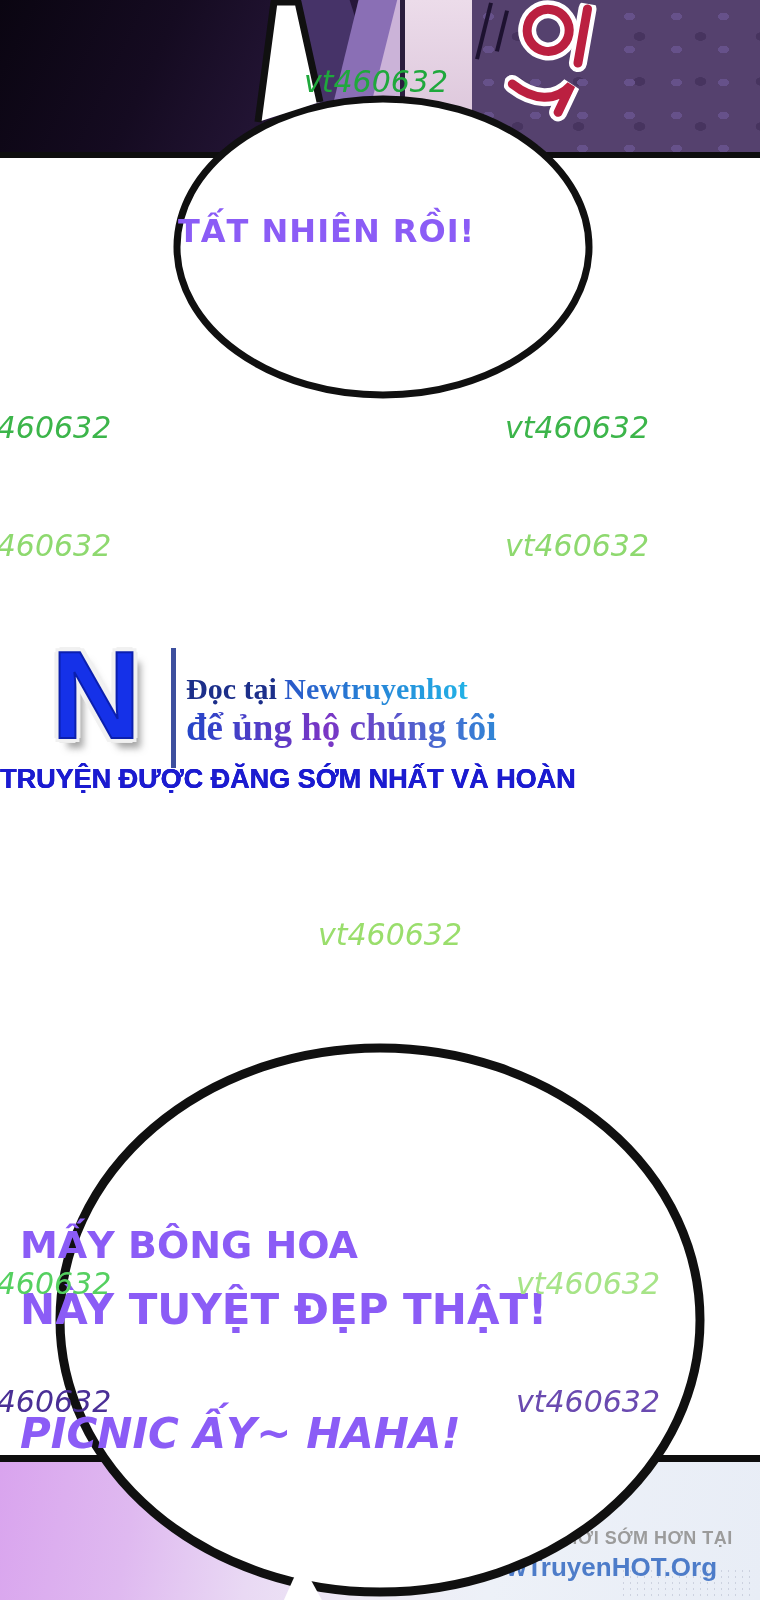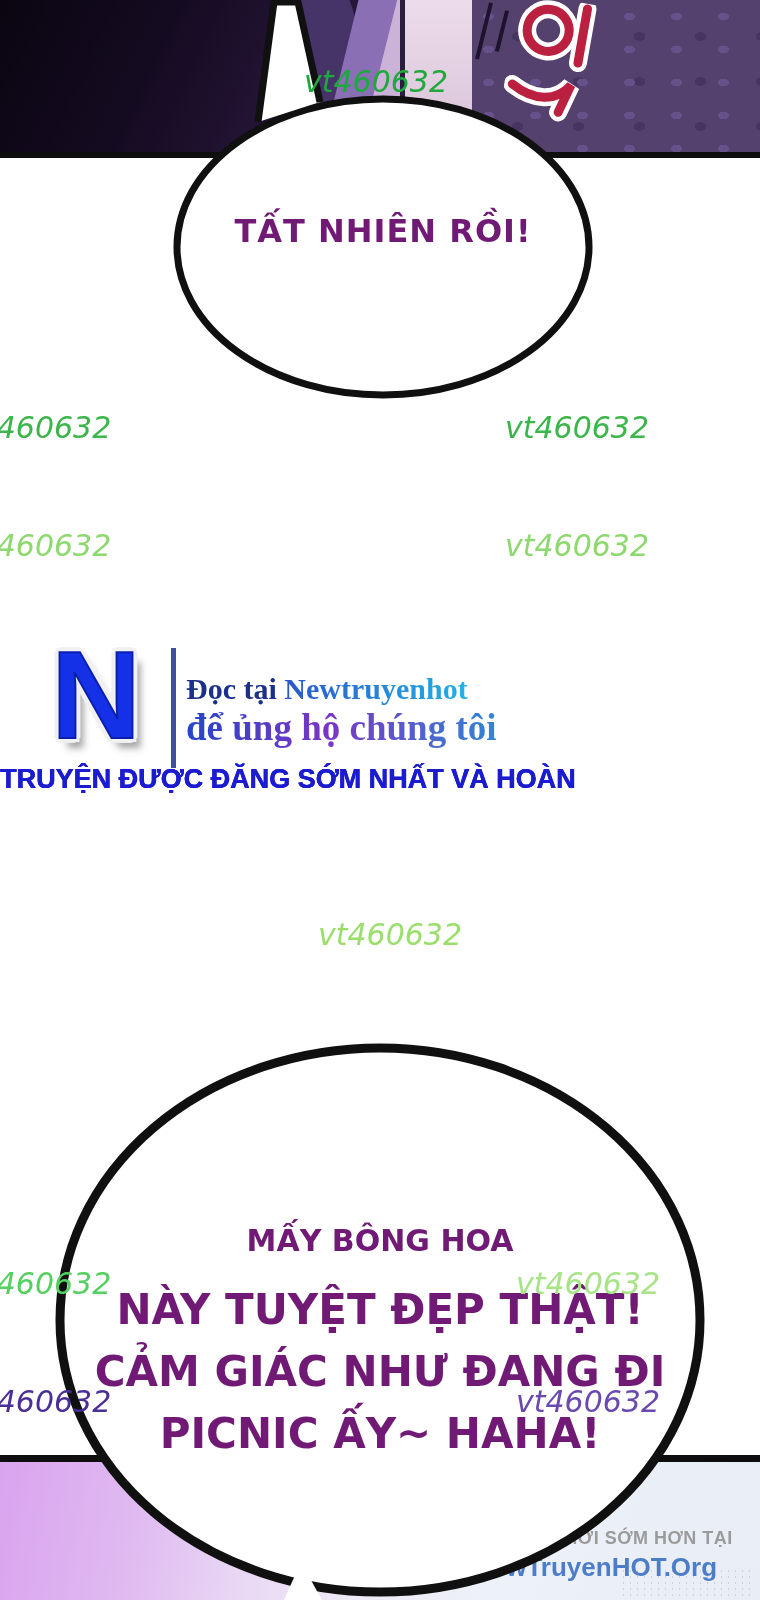--- a/index.html
+++ b/index.html
@@ -22,21 +22,21 @@
     clip-path:polygon(42% 0,100% 0,84% 100%,0 72%);}
   .f-pink{left:400px;top:0;width:72px;height:150px;background:linear-gradient(180deg,#ecdcEA,#d9c2d8);
     box-shadow:inset 5px 0 0 #2a1d3d;}
   .grass{width:4px;height:58px;background:#1d1230;transform:rotate(14deg);}
 
   
   .wm{font-family:"DejaVu Sans",sans-serif;font-style:italic;font-size:30px;font-weight:500;
       text-align:center;white-space:nowrap;}
 
   
-  .speech{font-family:"DejaVu Sans",sans-serif;font-weight:bold;color:#701a75;text-align:center;white-space:nowrap;}
+  .speech{font-family:"DejaVu Sans",sans-serif;font-weight:bold;color:#8b5cf6;text-align:left;white-space:nowrap;}
 
   
   .n-logo{left:36px;top:636px;width:120px;height:124px;font-family:"Liberation Sans",sans-serif;
     font-size:124px;font-weight:900;line-height:118px;text-align:center;color:#1531e8;
     -webkit-text-stroke:2px #0b1fae;
     text-shadow:-4px -4px 0 #f1f1f1,4px -4px 0 #f1f1f1,-4px 4px 0 #f1f1f1,4px 4px 0 #f1f1f1,
                 -5px 0 0 #ededed,5px 0 0 #ededed,0 5px 0 #ededed,0 -5px 0 #ededed,
                 8px 10px 7px rgba(90,90,90,.55);}
   .v-line{left:171px;top:648px;width:5px;height:120px;background:#3d4f9e;}
   .serif-line{left:186px;width:340px;font-family:"Liberation Serif","DejaVu Serif",serif;
@@ -127,23 +127,22 @@
   <div class="abs speckle"></div>
 
   <div class="abs foot-tag">ĐỌC CHAP MỚI SỚM HƠN TẠI</div>
   <div class="abs foot-site">NewTruyenHOT.Org</div>
 
   <svg class="abs" style="left:0;top:1020px;" width="760" height="580">
     <ellipse cx="380" cy="300" rx="320" ry="272" fill="#ffffff" stroke="#101010" stroke-width="9"></ellipse>
     <polygon points="283,582 301,542 323,582" fill="#ffffff"></polygon>
   </svg>
 
-  <div class="abs speech" style="left:20px;top:1223px;width:720px;font-size:30px;">MẤY BÔNG HOA</div>
+  <div class="abs speech" style="left:20px;top:1223px;width:720px;font-size:38px;">MẤY BÔNG HOA</div>
   <div class="abs speech" style="left:20px;top:1285px;width:720px;font-size:42px;">NÀY TUYỆT ĐẸP THẬT!</div>
-  <div class="abs speech" style="left:20px;top:1347px;width:720px;font-size:42px;">CẢM GIÁC NHƯ ĐANG ĐI</div>
-  <div class="abs speech" style="left:20px;top:1409px;width:720px;font-size:42px;">PICNIC ẤY~ HAHA!</div>
+  <div class="abs speech" style="left:20px;top:1409px;width:720px;font-size:42px;font-style:italic;">PICNIC ẤY~ HAHA!</div>
 
   <div class="abs wm" style="left:-16px;top:1266px;width:140px;color:#55d060;">460632</div>
   <div class="abs wm" style="left:508px;top:1266px;width:160px;color:#a6e487;">vt460632</div>
   <div class="abs wm" style="left:-16px;top:1384px;width:140px;color:#4a2f96;">460632</div>
   <div class="abs wm" style="left:508px;top:1384px;width:160px;color:#6a4ab0;">vt460632</div>
 
 </div>
 
 </body></html>

